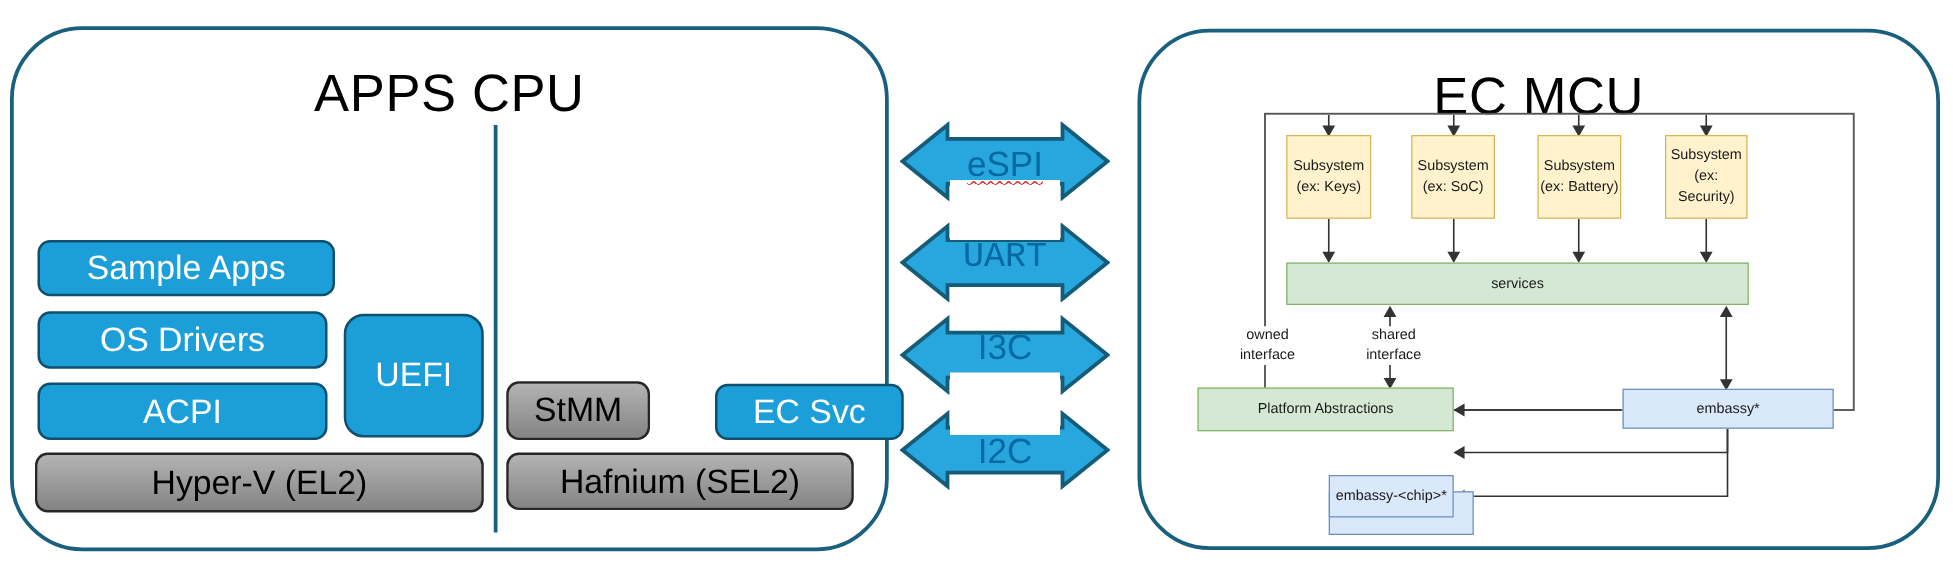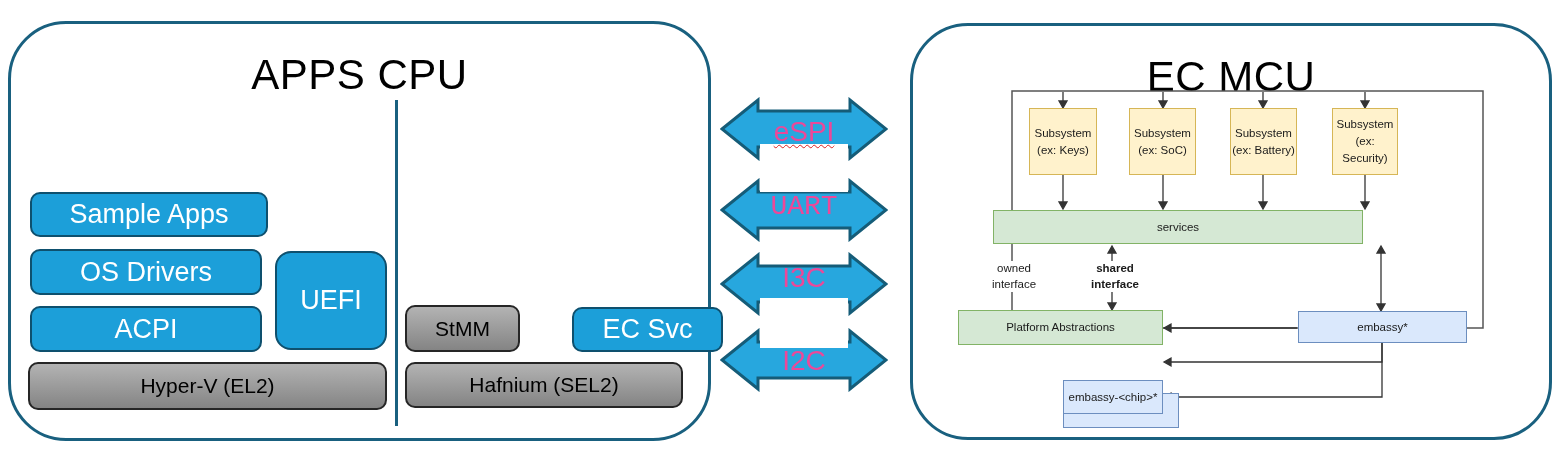--- a/index.html
+++ b/index.html
@@ -10,28 +10,28 @@
   .panel{position:absolute;border:3px solid #19607F;border-radius:58px;background:#fff;}
   .panel-title{position:absolute;top:27px;left:0;width:100%;text-align:center;
                font-size:42px;color:#000;letter-spacing:.5px;}
 
   
   .box{position:absolute;display:flex;align-items:center;justify-content:center;
        box-sizing:border-box;text-align:center;}
   .blue-box{background:#1C9FD9;border:2.5px solid #0E506E;border-radius:10px;
             color:#fff;font-size:27px;}
   .gray-box{background:linear-gradient(#B3B3B3,#848484);border:2.5px solid #262626;
-            border-radius:10px;color:#000;font-size:21px;}
+            border-radius:10px;color:#000;font-size:27px;}
   .divider{position:absolute;background:#19607F;}
 
   
   .bus-arrow{position:absolute;left:720px;width:168px;height:64px;}
   .bus-arrow svg{position:absolute;left:0;top:0;}
   .band{position:absolute;left:40px;width:88px;background:#fff;}
-  .bus-label{position:absolute;left:0;width:100%;text-align:center;color:#ec4899;
+  .bus-label{position:absolute;left:0;width:100%;text-align:center;color:#0369a1;
              font-size:28px;line-height:28px;}
   .squiggle{text-decoration:underline;text-decoration-style:wavy;
             text-decoration-color:#d22;text-decoration-thickness:1px;text-underline-offset:3px;}
   .a0 .band{top:47px;height:17px;}  .a0 .bus-label{top:21px;}
   .a1 .band{top:2px;height:12px;}   .a1 .bus-label{top:15px;font-family:Liberation Mono, monospace;}
   .a2 .band{top:1px;height:10px;}   .a2 .band.b2{top:46px;height:16px;}  .a2 .bus-label{top:12px;}
   .a3 .band{top:2px;height:18px;}   .a3 .bus-label{top:19px;}
 
   
   .dbox{position:absolute;display:flex;flex-direction:column;align-items:center;
@@ -161,27 +161,27 @@
   </div>
   <div class="dbox yellow" style="left:1230px;top:108px;width:67px;height:67px;">
     <span>Subsystem</span>
     <span>(ex: Battery)</span>
   </div>
   <div class="dbox yellow" style="left:1332px;top:108px;width:66px;height:67px;">
     <span>Subsystem</span>
     <span>(ex: Security)</span>
   </div>
 
-  <div class="dbox green" style="left:993px;top:210px;width:370px;height:34px;">services</div>
+  <div class="dbox green" style="left:1029px;top:210px;width:370px;height:34px;">services</div>
 
   <div class="edge-label" style="left:974px;top:261px;width:80px;">
     <div>owned</div>
     <div>interface</div>
   </div>
-  <div class="edge-label" style="left:1075px;top:261px;width:80px;font-weight:bold;">
+  <div class="edge-label" style="left:1075px;top:261px;width:80px;">
     <div>shared</div>
     <div>interface</div>
   </div>
 
   <div class="dbox green" style="left:958px;top:310px;width:205px;height:35px;">Platform Abstractions</div>
   <div class="dbox lblue" style="left:1298px;top:311px;width:169px;height:32px;">embassy*</div>
   <div class="dbox lblue" style="left:1063px;top:345px;width:116px;height:35px;margin-top:48px;">embedded-*</div>
   <div class="dbox lblue" style="left:1063px;top:380px;width:100px;height:34px;">embassy-&lt;chip&gt;*</div>
 
 </div>

